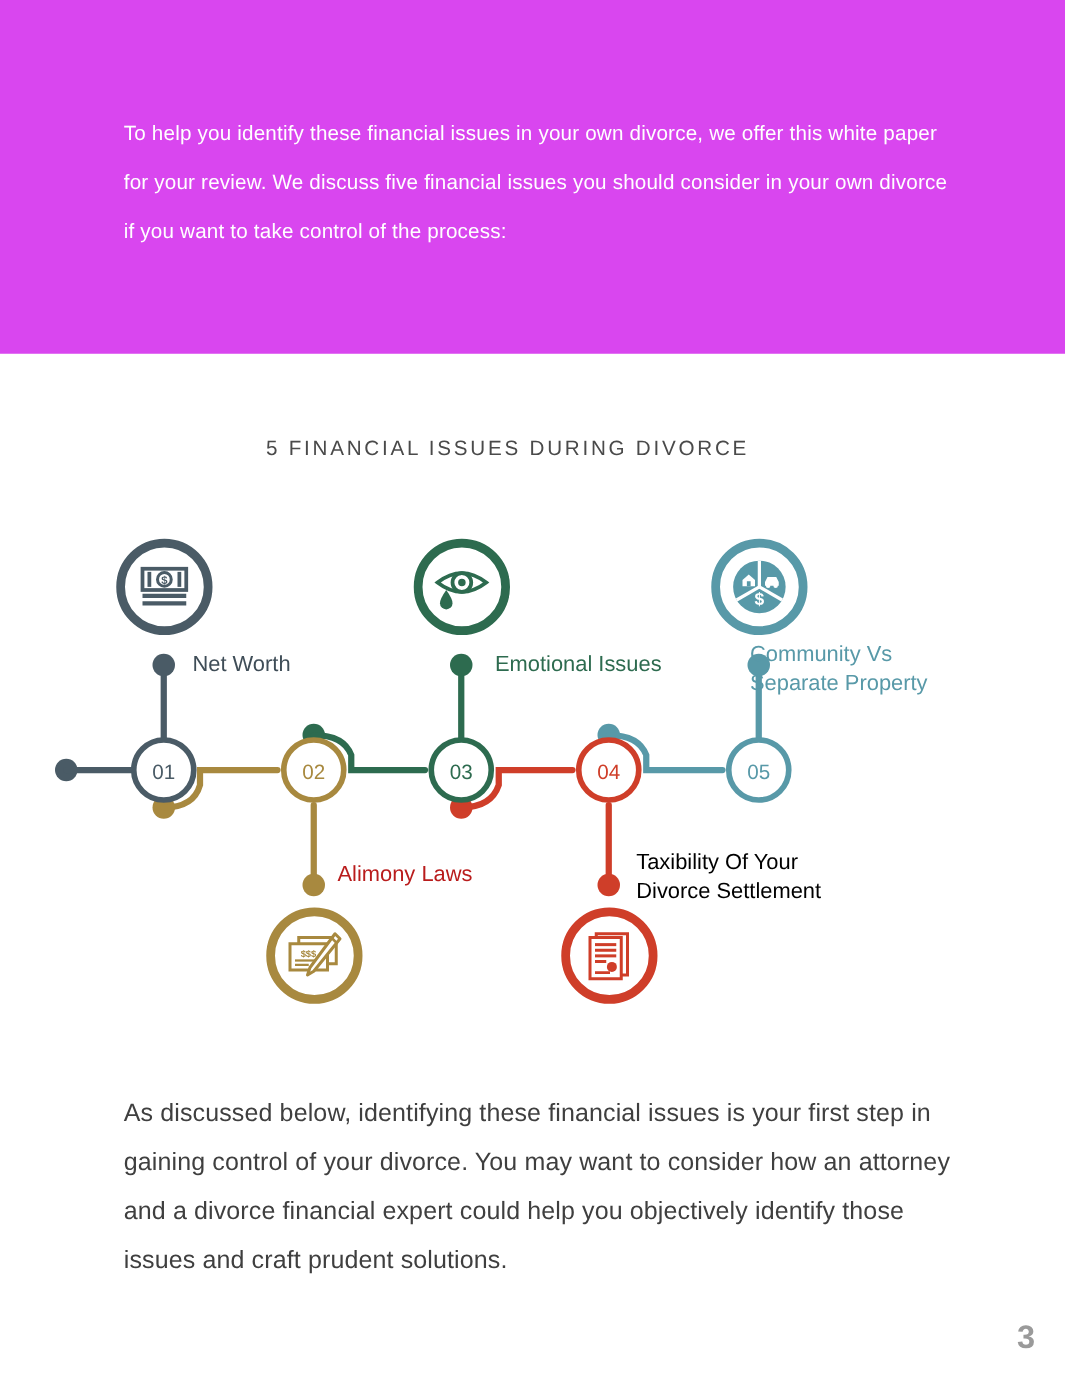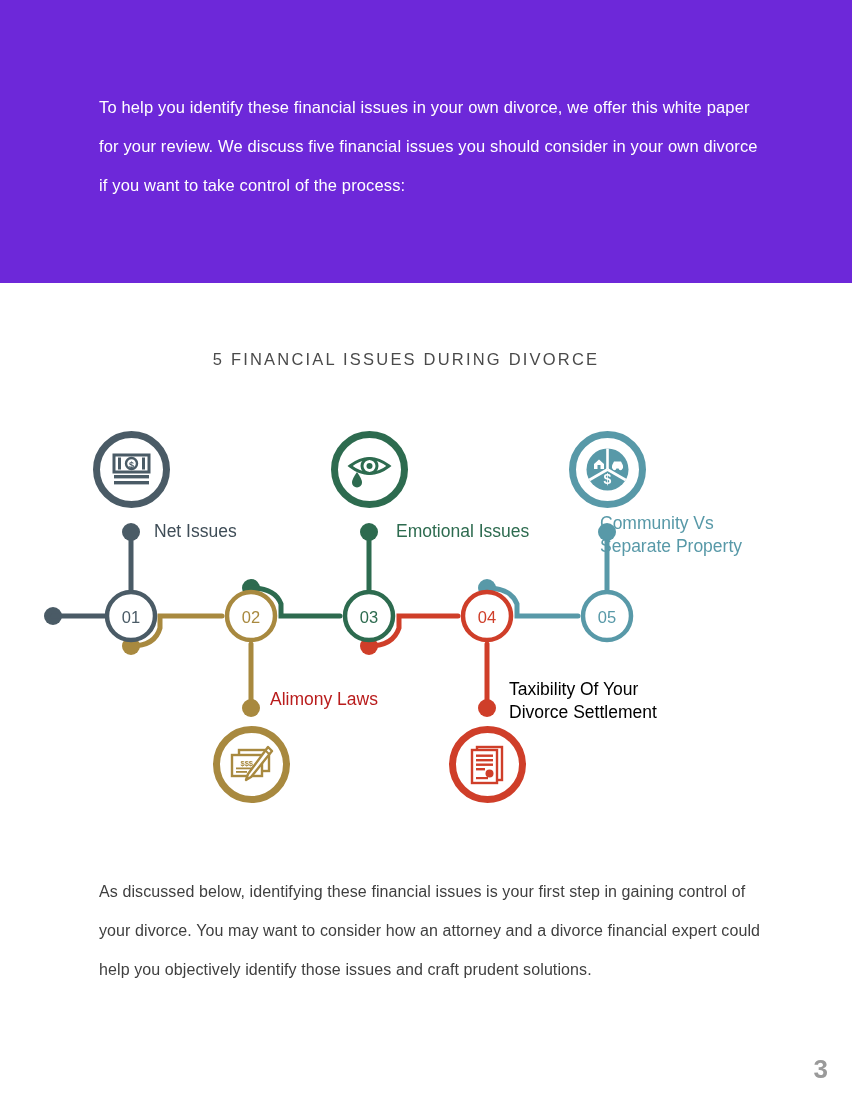--- a/index.html
+++ b/index.html
@@ -16,21 +16,21 @@
     overflow: hidden;
     background: #ffffff;
   }
 
   
   .header-band {
     position: absolute;
     left: 0; top: 0;
     width: 852px;
     height: 283px;
-    background: #6d28d9;
+    background: #d946ef;
   }
   .header-text {
     position: absolute;
     left: 99px;
     top: 88px;
     width: 660px;
     color: #ffffff;
     font-size: 16.5px;
     line-height: 39px;
     font-weight: 400;
@@ -76,21 +76,21 @@
     font-weight: 400;
   }
 
   
   .body-text {
     position: absolute;
     left: 99px;
     top: 872px;
     width: 680px;
     color: #3f3f3f;
-    font-size: 16px;
+    font-size: 20px;
     line-height: 39px;
     letter-spacing: 0.1px;
   }
 
   .page-number {
     position: absolute;
     right: 24px;
     bottom: 18px;
     font-size: 26px;
     color: #9a9a9a;
@@ -173,21 +173,21 @@
         <circle cx="39.5" cy="39.5" r="35" fill="none" stroke="#4a5b66" stroke-width="7"></circle>
         <rect x="22" y="25" width="35" height="17" fill="none" stroke="#4a5b66" stroke-width="3"></rect>
         <circle cx="39.5" cy="33.5" r="5.5" fill="none" stroke="#4a5b66" stroke-width="2.4"></circle>
         <text x="39.5" y="37.5" text-anchor="middle" font-family="Liberation Sans, sans-serif" font-size="9" font-weight="bold" fill="#4a5b66">$</text>
         <rect x="26" y="27.5" width="3" height="12" fill="#4a5b66"></rect>
         <rect x="50" y="27.5" width="3" height="12" fill="#4a5b66"></rect>
         <rect x="22" y="45" width="35" height="3.4" fill="#4a5b66"></rect>
         <rect x="22" y="51" width="35" height="3.4" fill="#4a5b66"></rect>
       </svg>
     </div>
-    <div class="node-label" style="left:154px; top:120px; color:#3f4d57;">Net Issues</div>
+    <div class="node-label" style="left:154px; top:120px; color:#3f4d57;">Net Worth</div>
 
     <div class="icon-badge" style="left:212px; top:325px; width:79px; height:79px;">
       <svg width="79" height="79" viewBox="0 0 79 79">
         <circle cx="39.5" cy="39.5" r="35" fill="none" stroke="#a8893f" stroke-width="7"></circle>
         <rect x="27" y="25" width="30" height="21" fill="#ffffff" stroke="#a8893f" stroke-width="2.4"></rect>
         <rect x="20" y="30" width="30" height="21" fill="#ffffff" stroke="#a8893f" stroke-width="2.4"></rect>
         <text x="28.5" y="40.5" font-family="Liberation Sans, sans-serif" font-size="7.5" font-weight="bold" fill="#a8893f">$$$</text>
         <rect x="24" y="42.5" width="16" height="1.8" fill="#a8893f"></rect>
         <rect x="24" y="46" width="11" height="1.8" fill="#a8893f"></rect>
         <path d="M 56 22 L 60 26 L 39 52 L 34 55 L 36 49 Z" fill="#ffffff" stroke="#a8893f" stroke-width="2.4" stroke-linejoin="round"></path>

